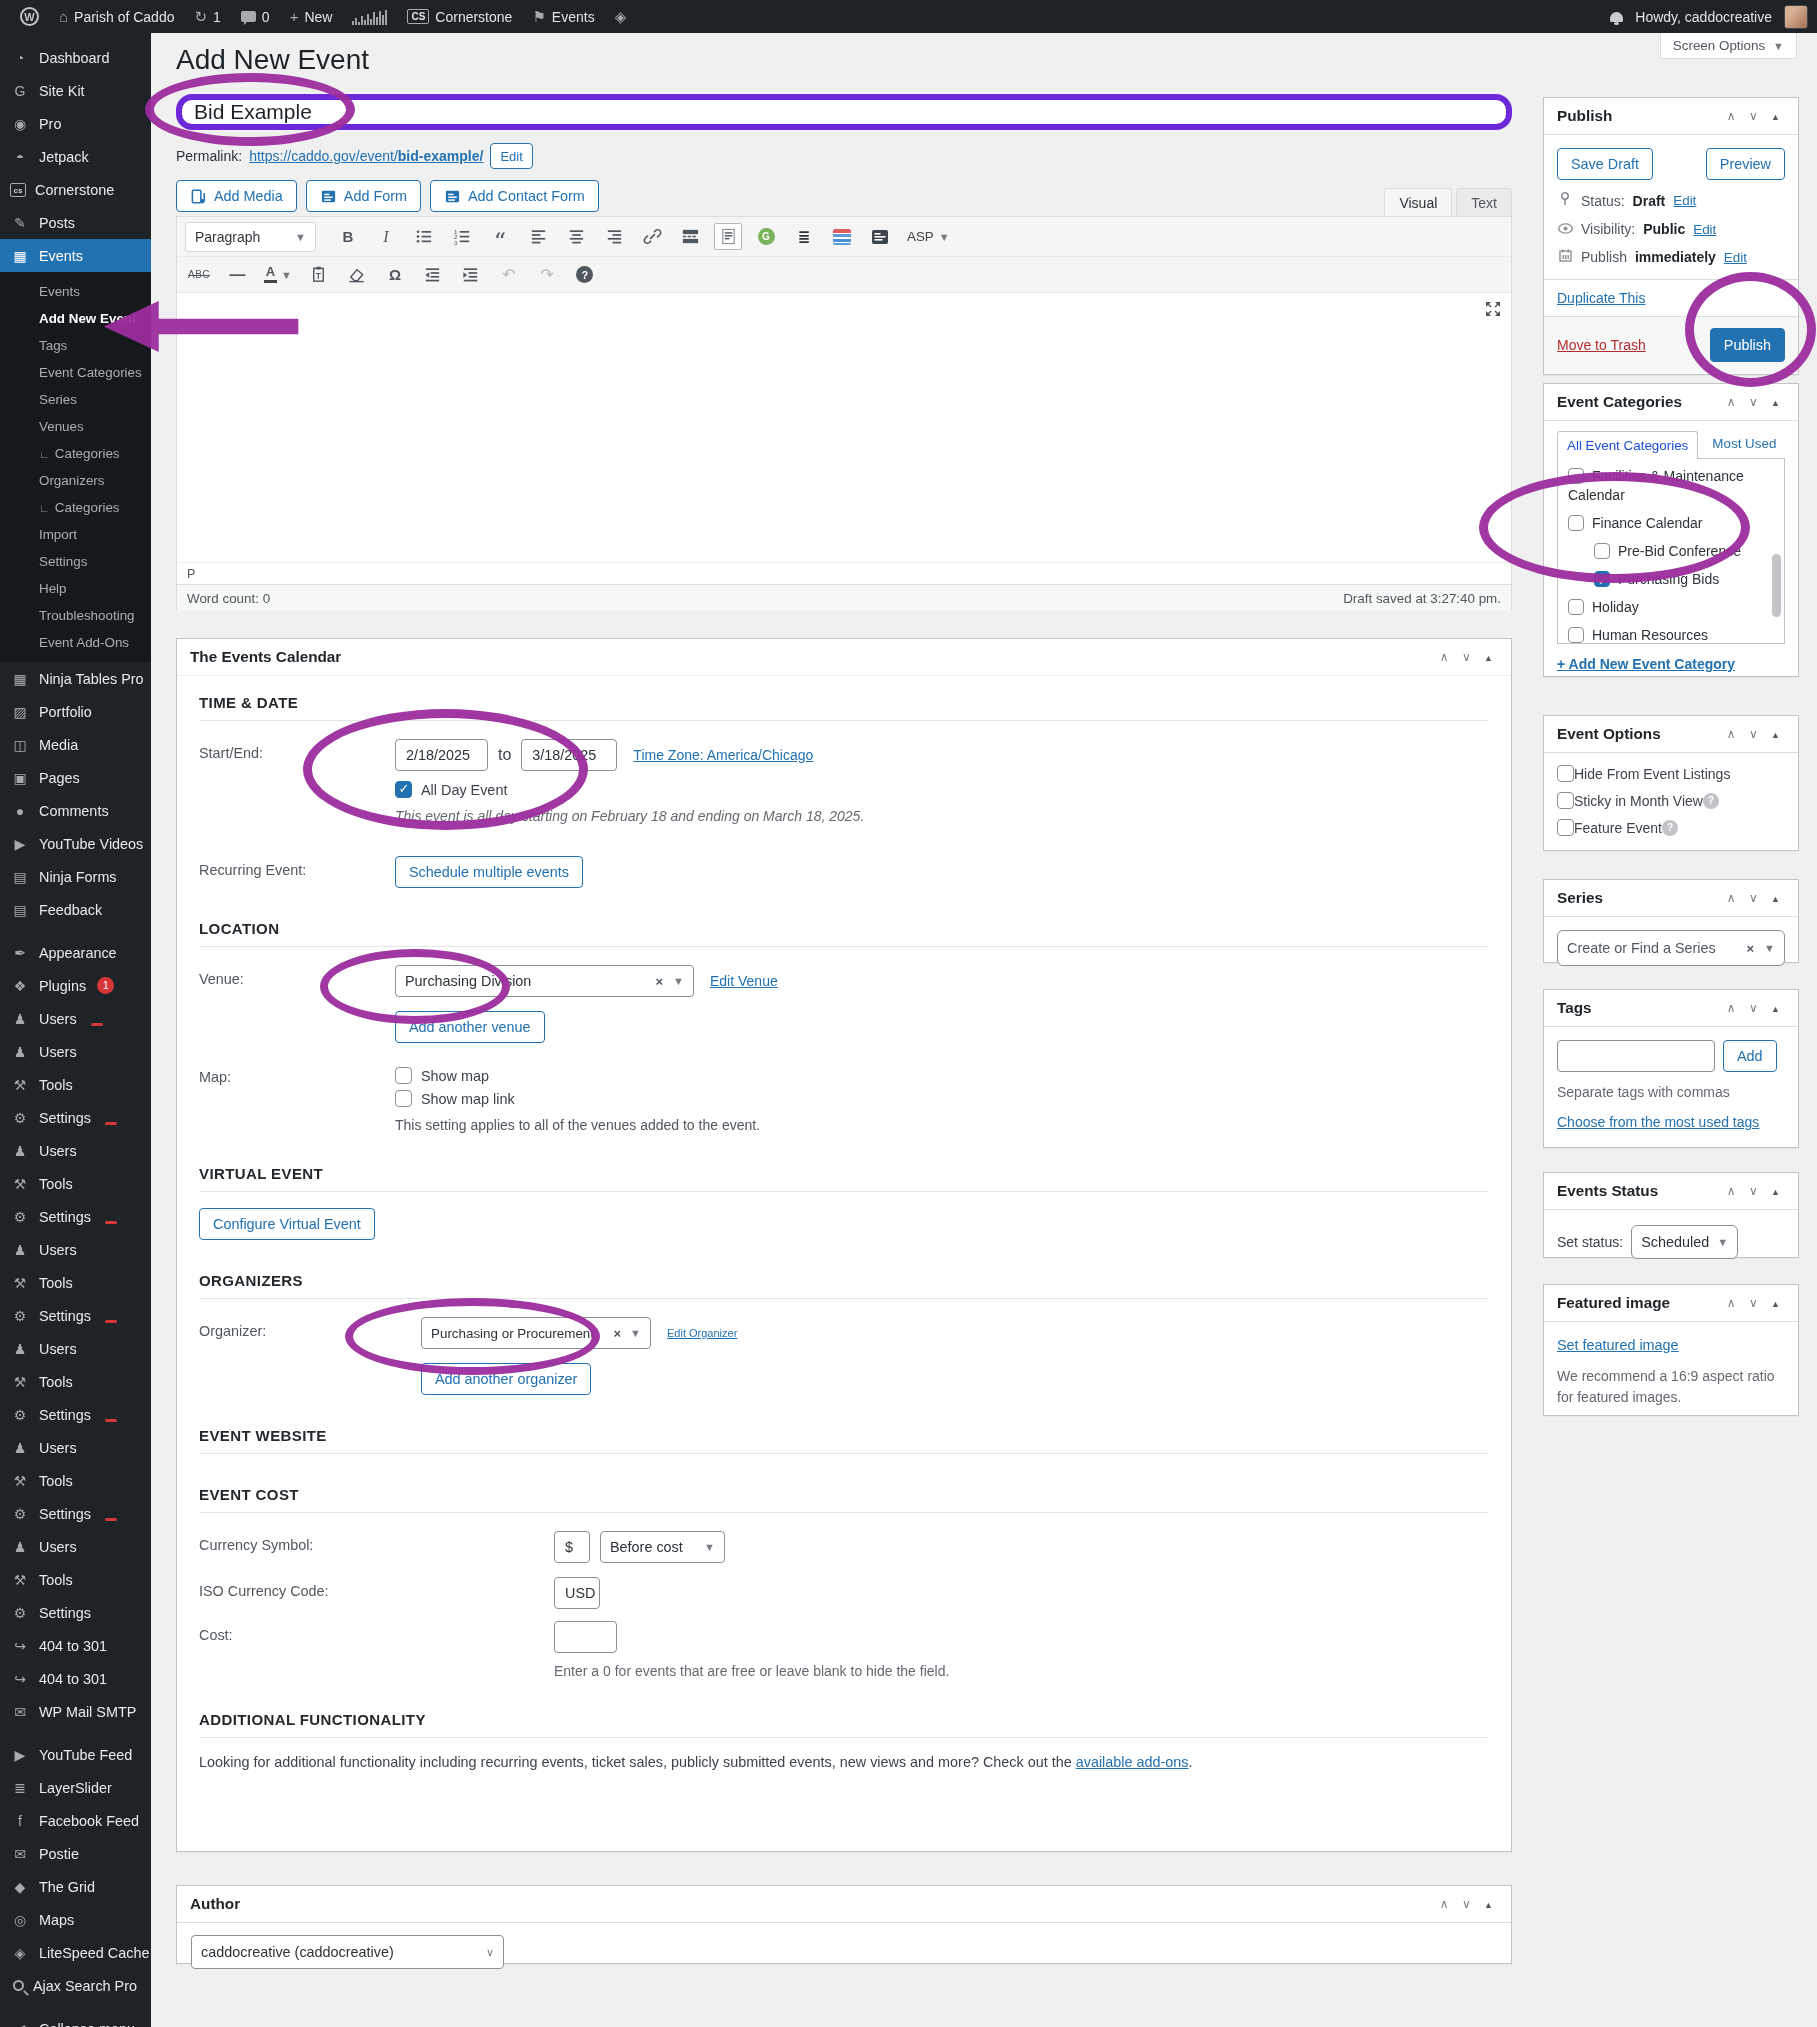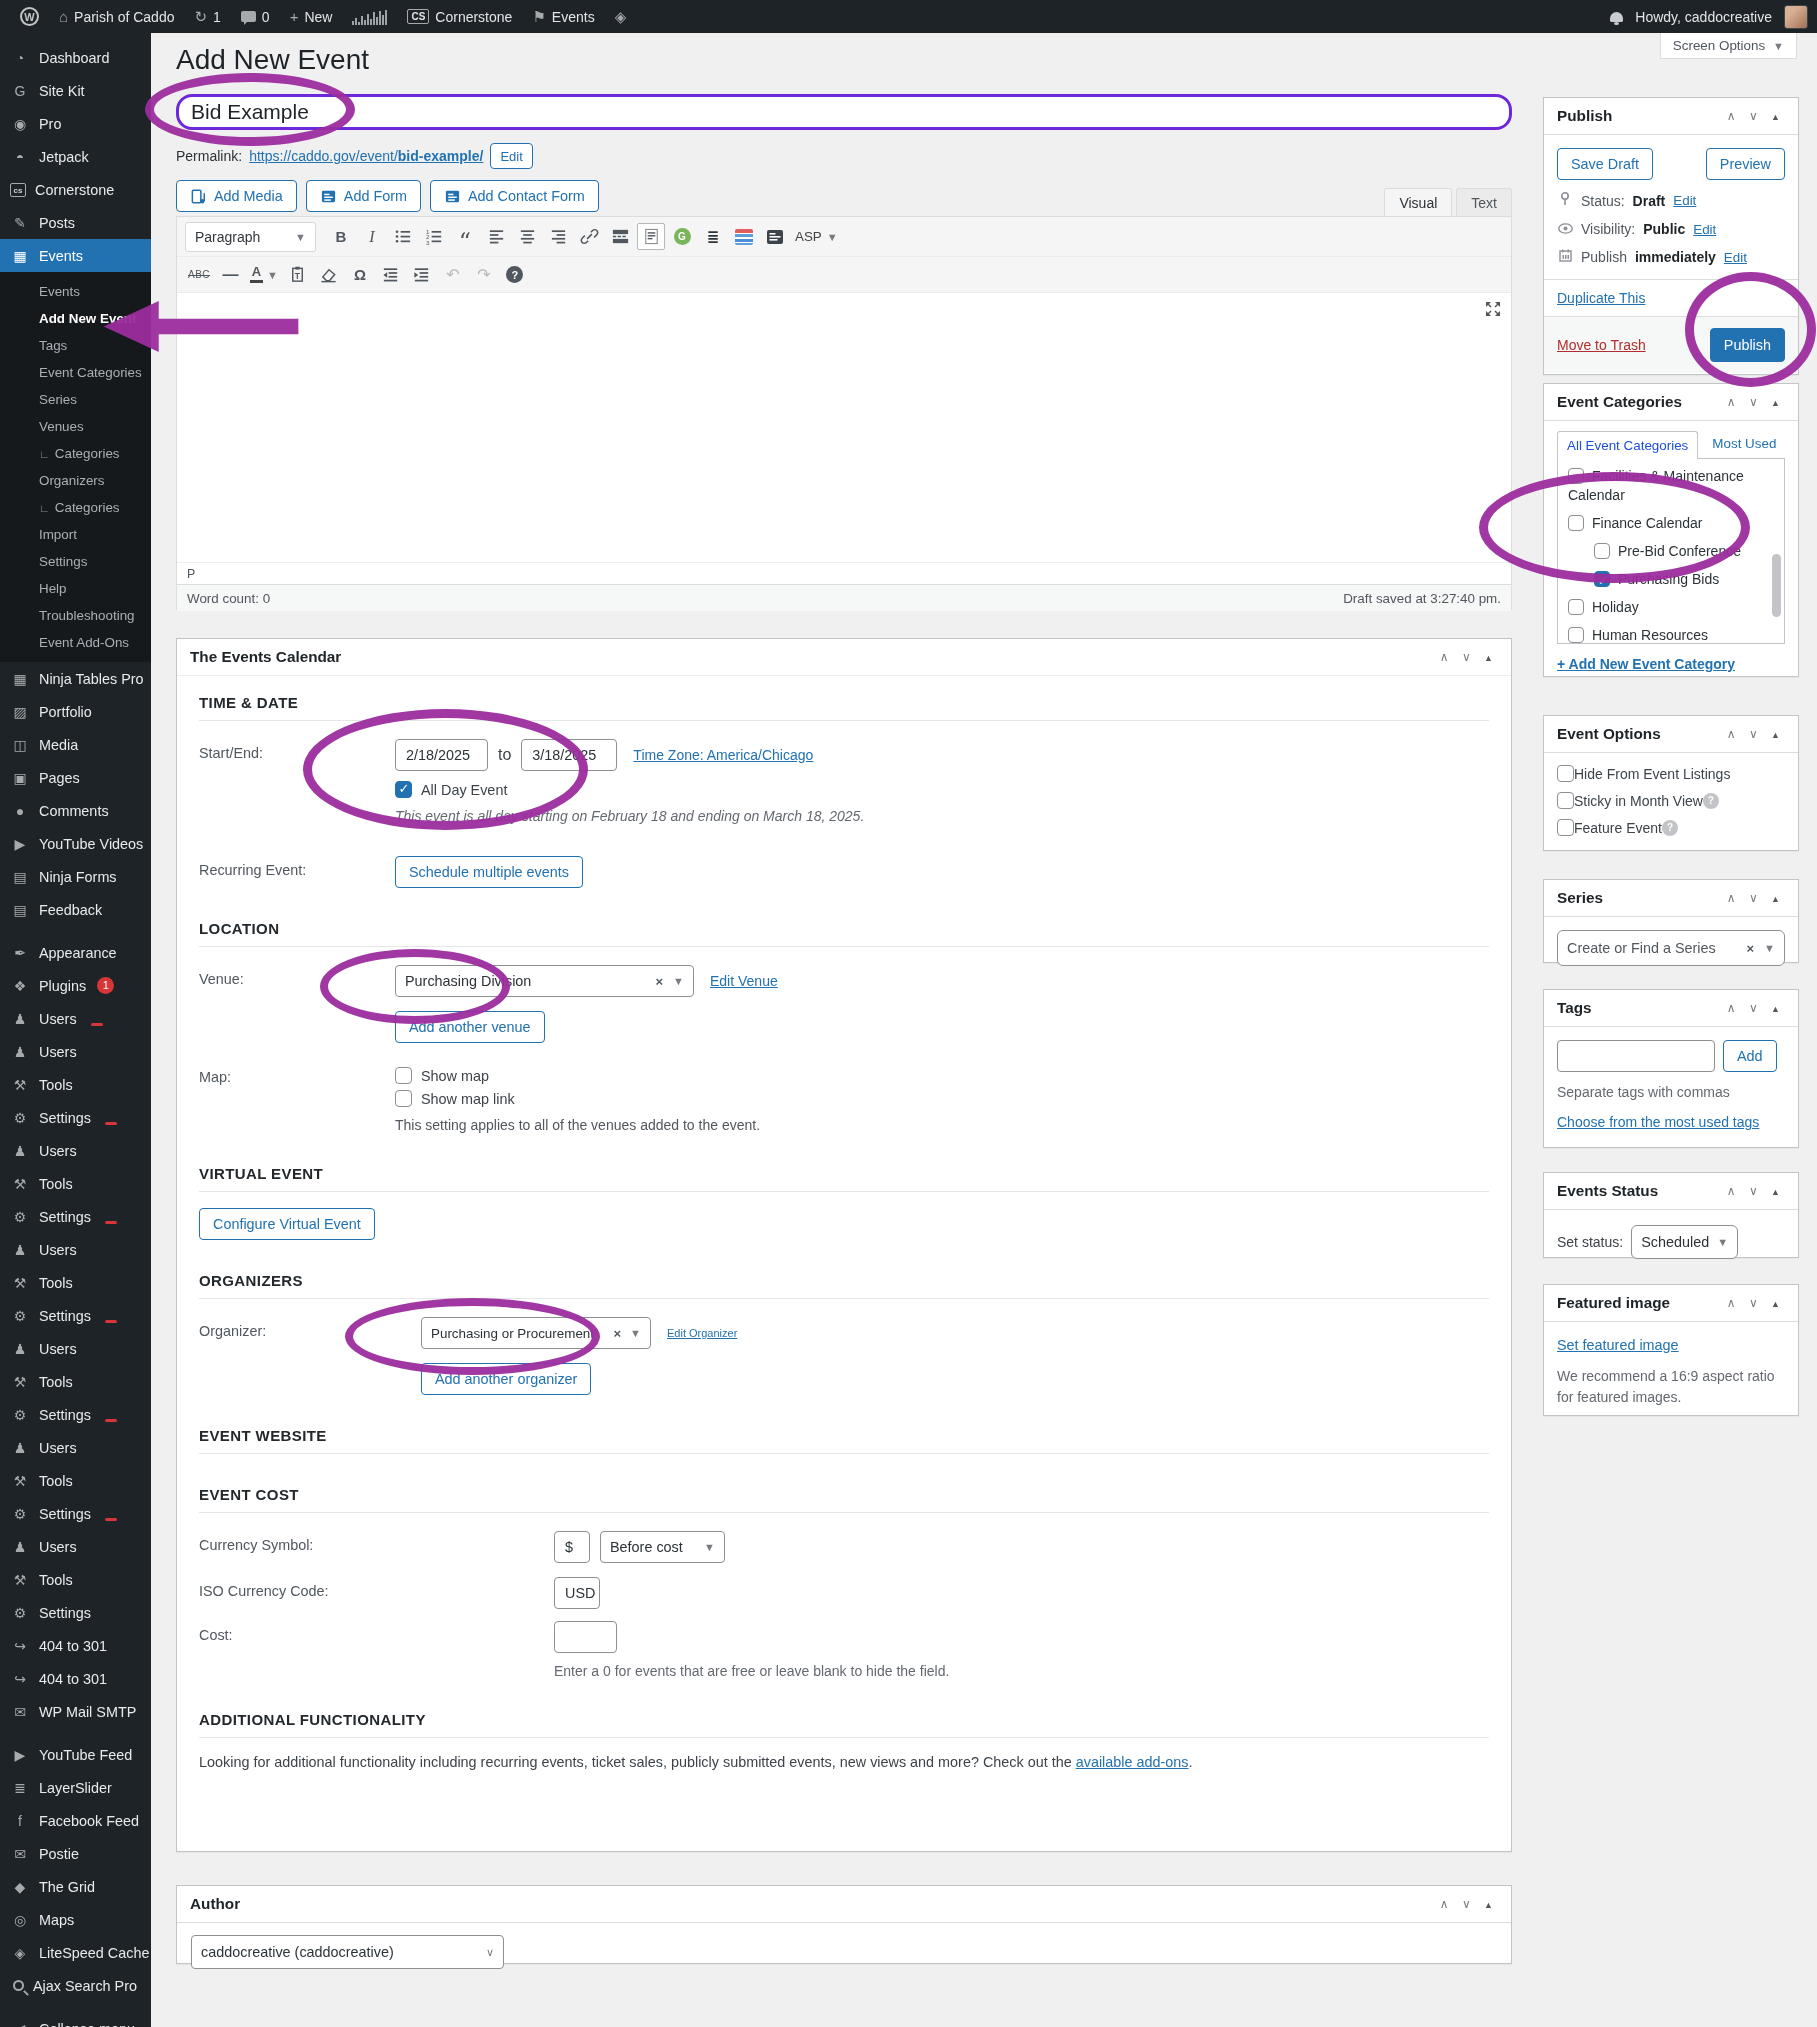--- a/index.html
+++ b/index.html
@@ -57,31 +57,31 @@
   .xmark { color:#50575e; font-size:13px; font-weight:bold; }
   .metabox { position:absolute; background:#fff; border:1px solid #c3c4c7; box-shadow:0 1px 1px rgba(0,0,0,.04); }
   .mb-head { display:flex; align-items:center; justify-content:space-between; padding:9px 13px; border-bottom:1px solid #dcdcde; }
   .mb-title { font-size:15.3px; font-weight:bold; color:#1d2327; }
   .handles { color:#787c82; font-size:12px; letter-spacing:5px; white-space:nowrap; }
   .handles .tog { font-size:9px; color:#50575e; }
 
   
   #h1 { position:absolute; left:176px; top:44px; font-size:28px; font-weight:normal; color:#1d2327; }
   #screen-options { position:absolute; right:21px; top:33px; background:#fff; border:1px solid #dcdcde; border-top:none; padding:5px 12px; font-size:13.4px; color:#50575e; display:flex; gap:8px; align-items:center; cursor:pointer; }
-  #title-input { position:absolute; left:176px; top:94px; width:1336px; height:36px; background:#fff; border:3px solid #6d28d9; border-radius:16px; font-size:21px; color:#1d2327; display:flex; align-items:center; padding:0 12px; }
+  #title-input { position:absolute; left:176px; top:94px; width:1336px; height:36px; background:#fff; border:6px solid #6d28d9; border-radius:16px; font-size:21px; color:#1d2327; display:flex; align-items:center; padding:0 12px; }
   #permalink-row { position:absolute; left:176px; top:143px; display:flex; align-items:center; gap:7px; font-size:14px; color:#2c3338; }
   #permalink-row b { font-weight:bold; }
   #media-row { position:absolute; left:176px; top:180px; display:flex; gap:9px; }
 
   
   #wp-tabs { position:absolute; left:176px; top:186px; width:1336px; height:31px; display:flex; justify-content:flex-end; align-items:flex-end; gap:4px; }
   .etab { padding:6px 14px; font-size:14px; color:#50575e; cursor:pointer; border:1px solid #dcdcde; border-bottom:none; background:#ebebeb; border-radius:3px 3px 0 0; }
   .etab.active { background:#f5f5f5; color:#2c3338; }
   #editor { position:absolute; left:176px; top:216px; width:1336px; height:394px; border:1px solid #dcdcde; background:#fff; }
-  .tbar { background:#f5f5f5; display:flex; align-items:center; padding:4px 8px; gap:3px; border-bottom:1px solid #ebebeb; flex-wrap:nowrap; }
+  .tbar { background:#f5f5f5; display:flex; align-items:center; padding:4px 8px; gap:10px; border-bottom:1px solid #ebebeb; flex-wrap:nowrap; }
   #tbar1 { height:40px; }
   #tbar2 { height:36px; }
   .tb { min-width:28px; height:27px; display:inline-flex; align-items:center; justify-content:center; color:#50575e; cursor:pointer; border-radius:2px; padding:0 3px; }
   .tb-b { font-weight:bold; font-size:15px; }
   .tb-i { font-style:italic; font-family:"Liberation Serif",serif; font-size:16px; }
   .tb-q { font-family:"DejaVu Serif",serif; font-size:24px; line-height:10px; padding-top:10px; }
   .tb-boxed { border:1px solid #b4b9be; background:#fff; }
   .tb-grid-g { width:17px; height:17px; border-radius:50%; background:#7ab55c; color:#fff; font-size:10px; font-weight:bold; display:flex; align-items:center; justify-content:center; }
   .tb-layers { font-size:15px; color:#2c3338; font-weight:bold; }
   .tb-table { width:18px; height:16px; border-radius:2px; background:linear-gradient(#e05d5d 0 4px,#fff 4px 5.4px,#5b9dd9 5.4px 8.4px,#fff 8.4px 10px,#4a90d9 10px 13px,#fff 13px 14.4px,#5b9dd9 14.4px 16px); }

